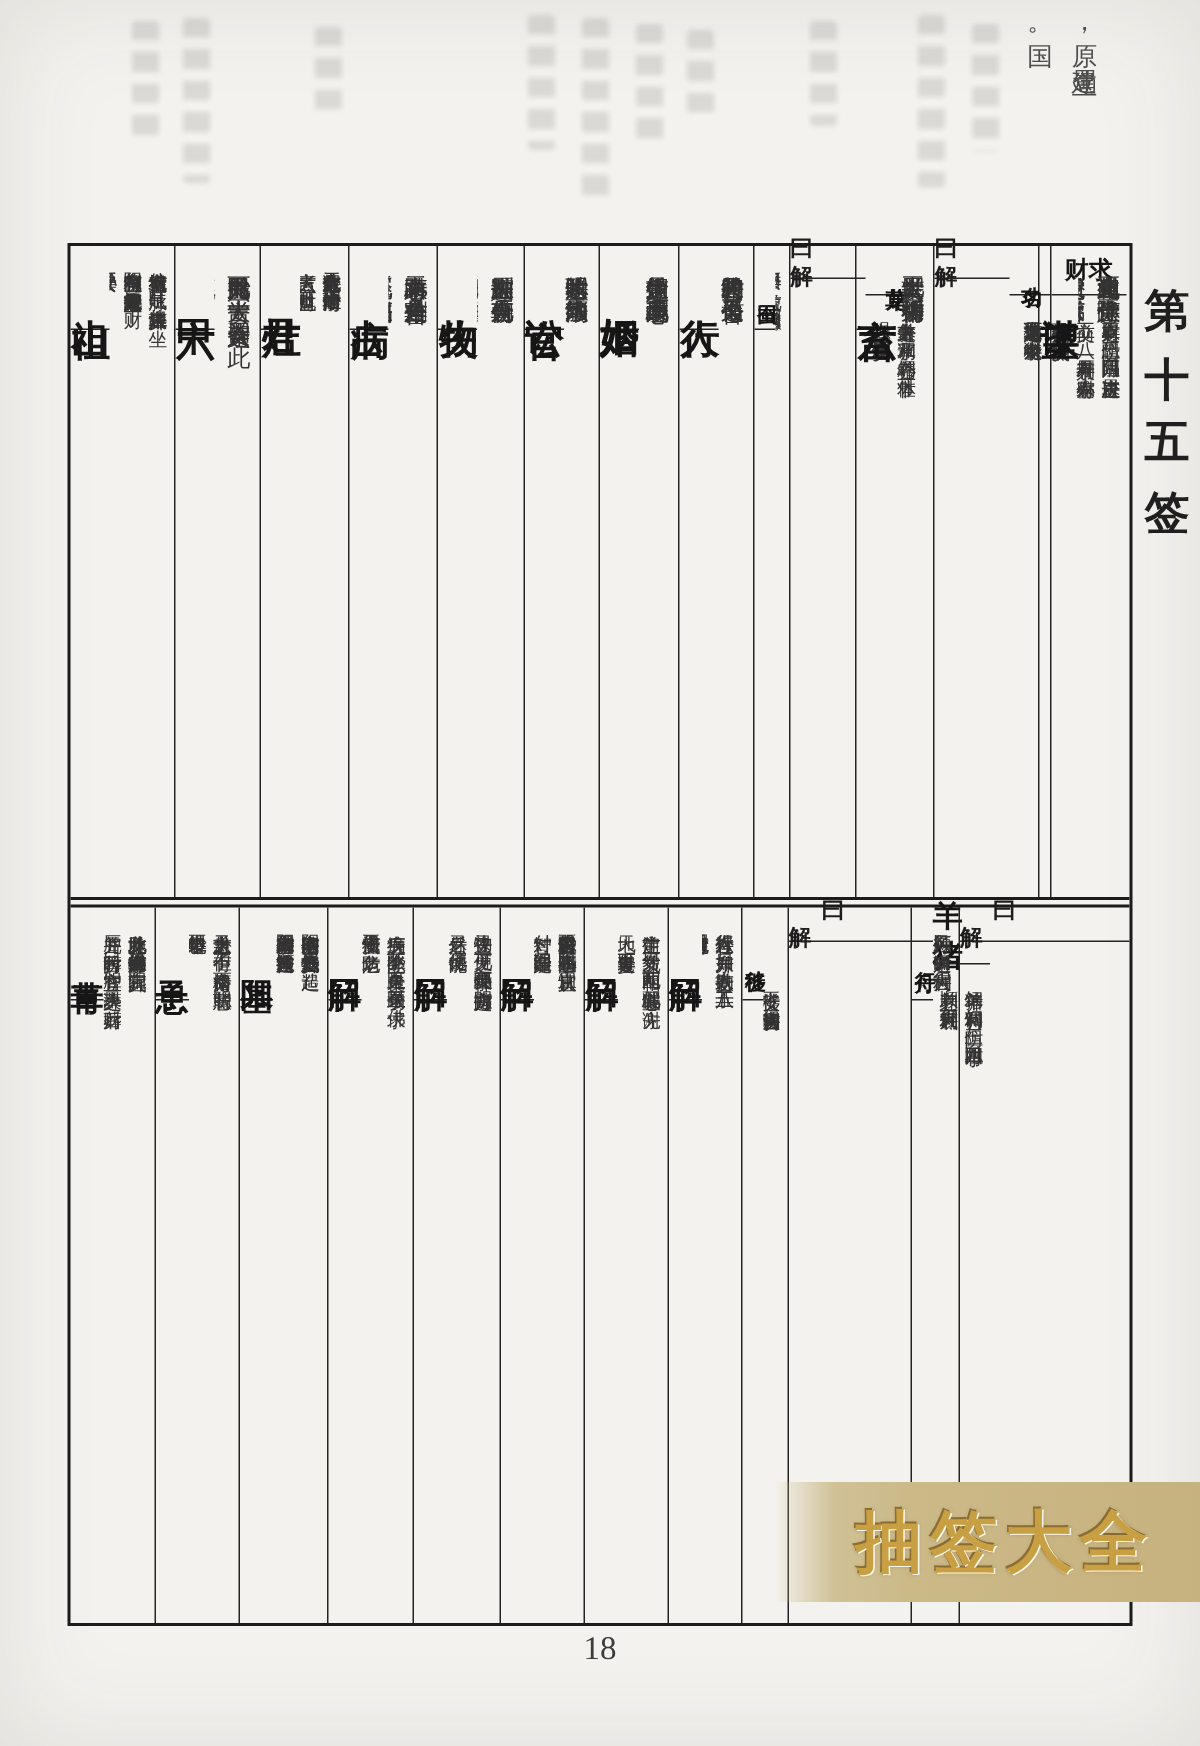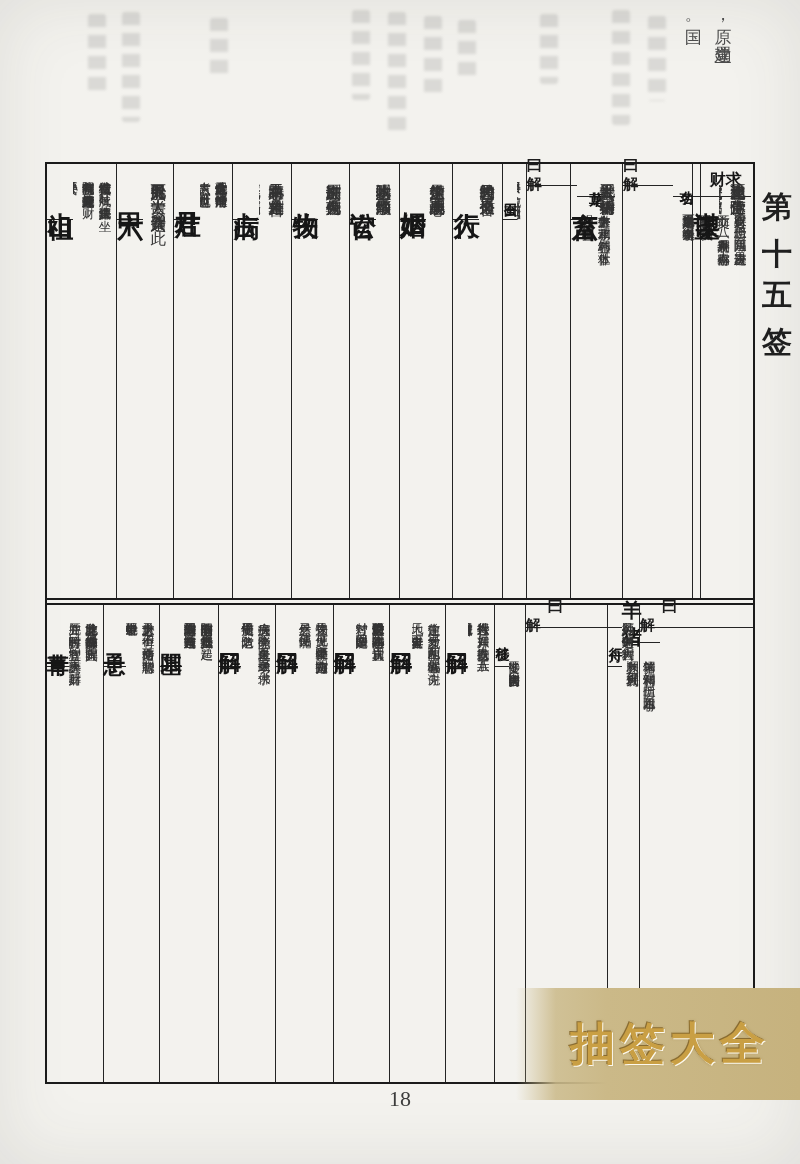--- a/index.html
+++ b/index.html
@@ -54,21 +54,21 @@
   .h-head { font-weight:700; color:#161616; }
   .h-head-sm { font-size:16px; }
   .h-head-lg { font-size:20px; letter-spacing:2px; }
 
   .cell { flex:1; writing-mode:vertical-rl; white-space:pre-line; overflow:hidden;
     padding:8px 3px 4px 2px; color:#333; }
   .t-lg { font-size:15.5px; line-height:1.5; }
   .t-sm { font-size:12.5px; line-height:1.34; }
   .indent { padding-top:46px; }
 
-  .watermark { position:absolute; left:516px; top:988px; width:284px; height:112px; z-index:5;
+  .watermark { position:absolute; left:516px; top:988px; width:284px; height:80px; z-index:5;
     display:flex; align-items:center; padding-left:54px; box-sizing:border-box;
     background:linear-gradient(90deg, rgba(203,186,138,0) 0%, rgba(203,186,138,.88) 14%, #cbb988 32%, #c6b27e 100%); }
   .watermark-text { font-size:45px; font-weight:700; letter-spacing:5px; color:#c99f44;
     text-shadow:1px 1px 0 rgba(255,253,244,.95), -1px -1px 0 rgba(128,98,38,.85), 0 0 3px rgba(128,98,38,.45); }
 
   .page-number { position:absolute; top:1086px; left:0; width:800px; text-align:center;
     font-size:22px; color:#3c3c3c; }
 </style>
 </head>
 <body>

